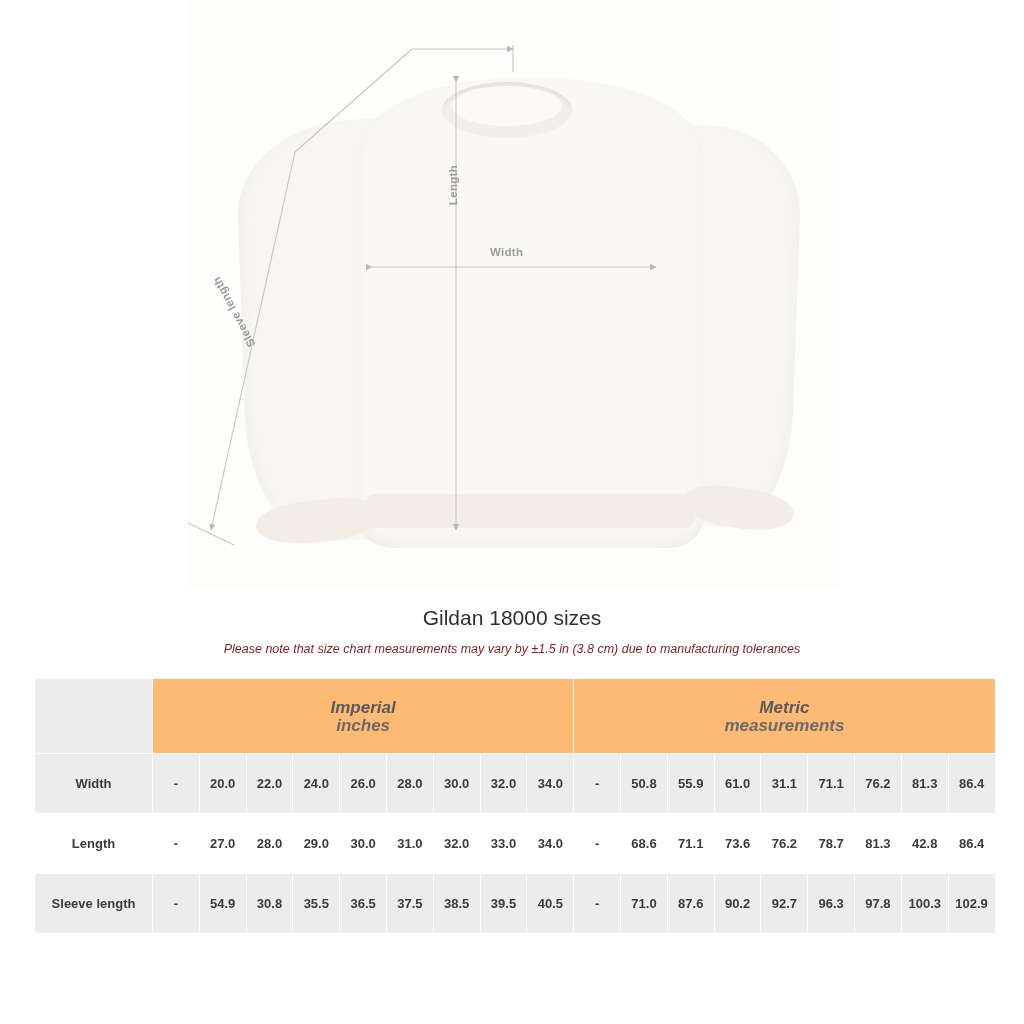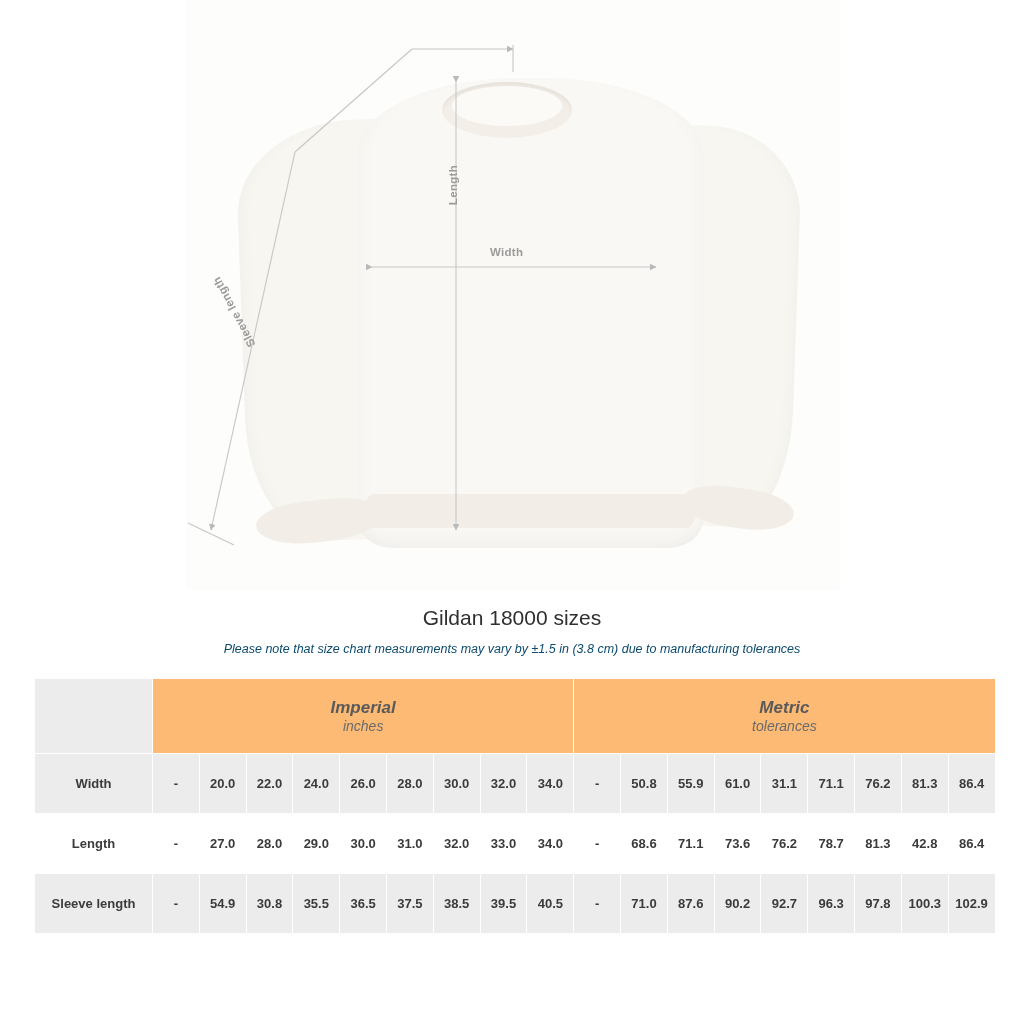--- a/index.html
+++ b/index.html
@@ -161,21 +161,21 @@
     text-align: center;
     font-size: 21px;
     font-weight: normal;
     color: #2f2f2f;
     margin-top: 16px;
   }
   .chart-note {
     text-align: center;
     font-size: 12.5px;
     font-style: italic;
-    color: #0c4a6e;
+    color: #7f1d1d;
     margin-top: 12px;
   }
 
   
   .table-wrap {
     margin: 22px 34px 0 34px;
   }
   table.size-table {
     border-collapse: collapse;
     width: 956px;
@@ -196,23 +196,23 @@
     vertical-align: middle;
   }
   .unit-head .u-name {
     font-size: 17px;
     font-style: italic;
     font-weight: bold;
     color: #5a5a5a;
     line-height: 20px;
   }
   .unit-head .u-sub {
-    font-size: 14px;
+    font-size: 17px;
     font-style: italic;
-    font-weight: normal;
+    font-weight: bold;
     color: #6a6a6a;
     line-height: 16px;
   }
   .corner-cell {
     background: #ececec;
   }
   .hdr-row td {
     background: #ffffff;
     color: #3b3b3b;
     font-size: 13.5px;
@@ -304,21 +304,21 @@
     </colgroup>
     <tbody>
       <tr>
         <td class="corner-cell"></td>
         <td class="unit-head" colspan="9">
           <div class="u-name">Imperial</div>
           <div class="u-sub">inches</div>
         </td>
         <td class="unit-head" colspan="9">
           <div class="u-name">Metric</div>
-          <div class="u-sub">tolerances</div>
+          <div class="u-sub">measurements</div>
         </td>
       </tr>
 
 
       <tr class="row-shade">
         <td class="rowname">Width</td>
         <td>-</td>
         <td>20.0</td>
         <td>22.0</td>
         <td>24.0</td>

